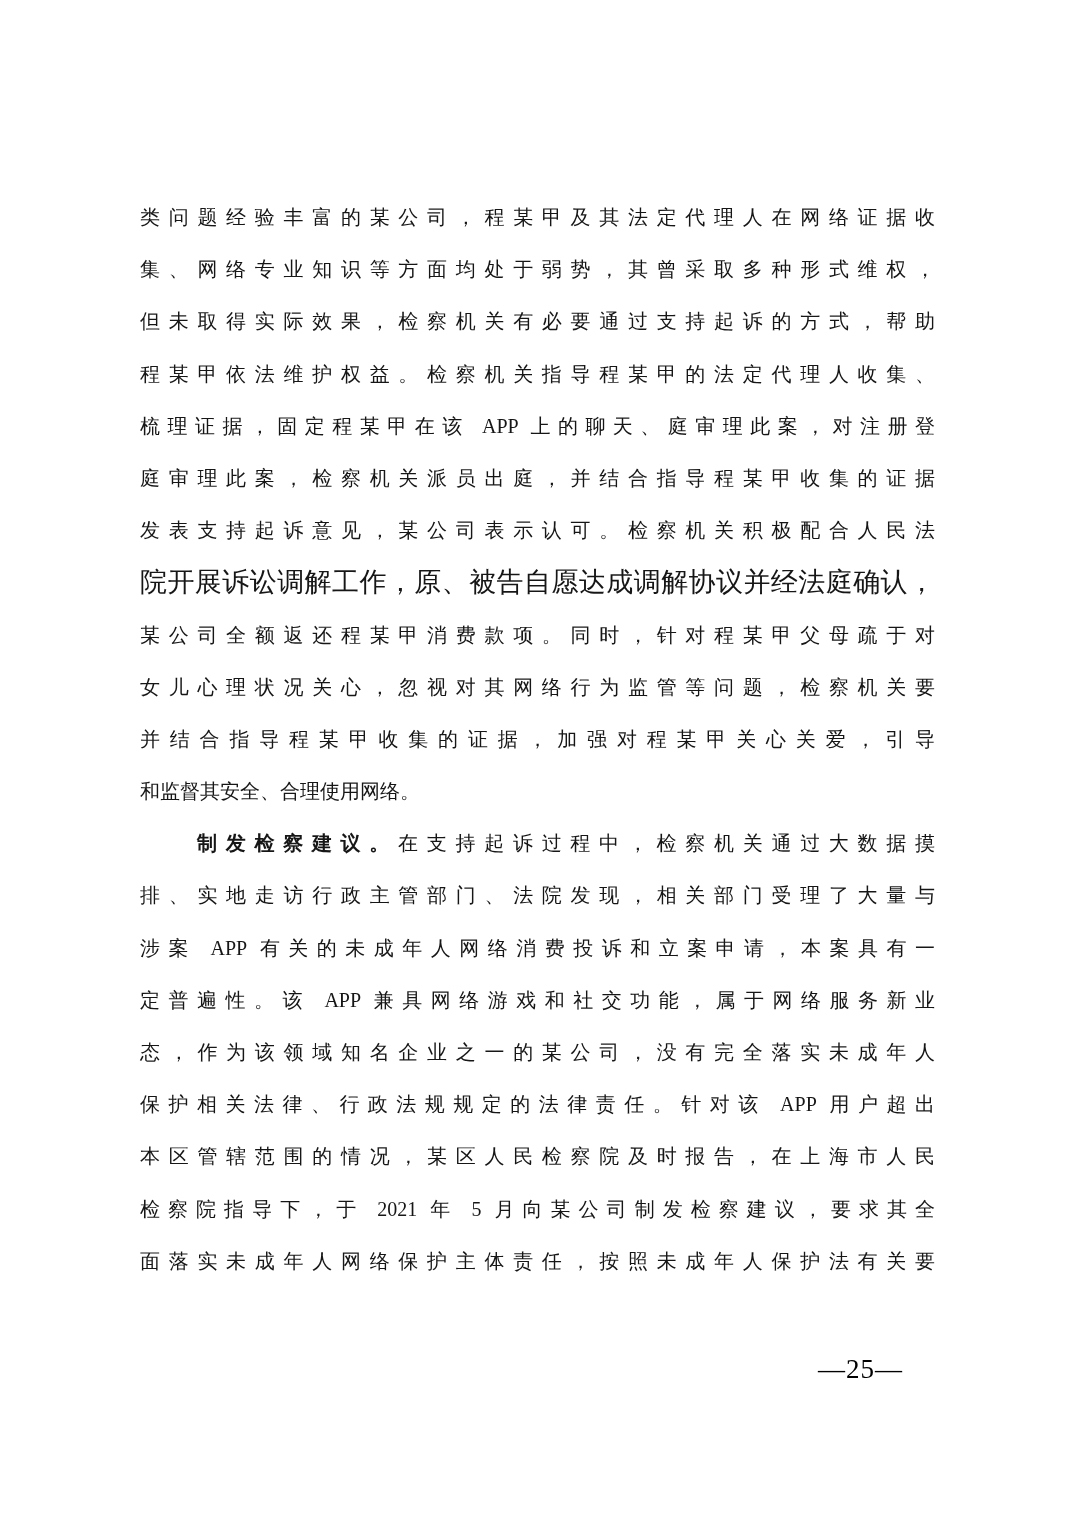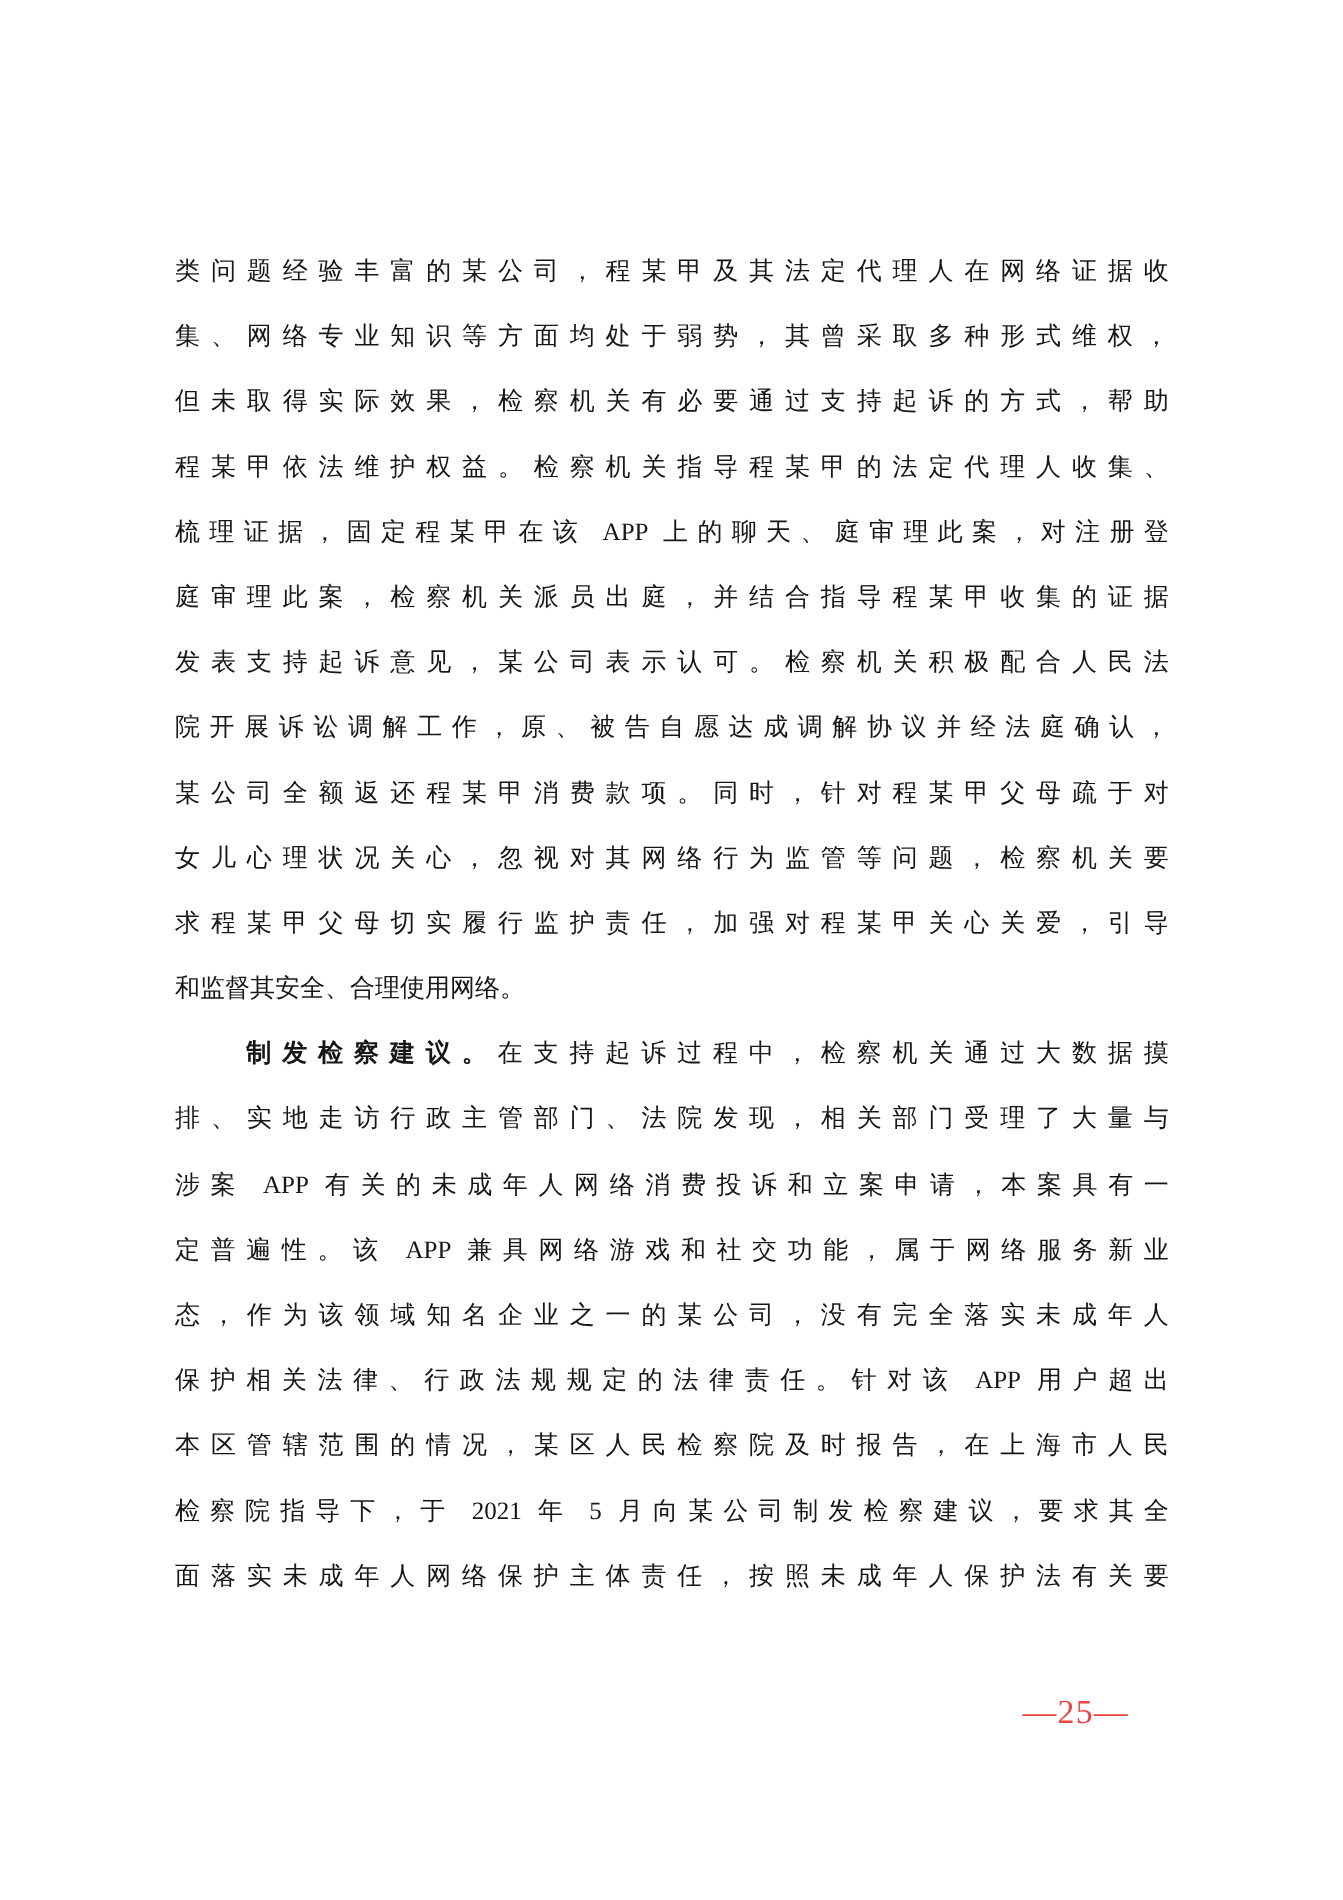--- a/index.html
+++ b/index.html
@@ -27,62 +27,62 @@
     line-height: 52.2px;
     font-size: 20px;
     text-align: justify;
     text-align-last: justify;
     letter-spacing: 0;
     white-space: normal;
     overflow: visible;
   }
   
   .line.squeeze {
-    font-size: 20px;
+    font-size: 27px;
   }
   
   .line.para-end {
     text-align-last: left;
   }
   
   .line.indent {
     text-indent: 57px;
   }
   
   .lead {
     font-weight: 700;
     font-family: Liberation Serif, serif;
   }
   .page-number {
     position: absolute;
     top: 1354px;
     right: 171px;
     font-size: 27px;
     line-height: 30px;
-    color: #ef4444;
+    color: #000000;
     letter-spacing: 1px;
   }
 </style>
 </head>
 <body>
 
 <div class="page">
   <div class="text-block">
 
     <div class="line">类问题经验丰富的某公司，程某甲及其法定代理人在网络证据收</div>
     <div class="line">集、网络专业知识等方面均处于弱势，其曾采取多种形式维权，</div>
     <div class="line">但未取得实际效果，检察机关有必要通过支持起诉的方式，帮助</div>
     <div class="line">程某甲依法维护权益。检察机关指导程某甲的法定代理人收集、</div>
     <div class="line">梳理证据，固定程某甲在该 APP 上的聊天、庭审理此案，对注册登</div>
     <div class="line">庭审理此案，检察机关派员出庭，并结合指导程某甲收集的证据</div>
     <div class="line">发表支持起诉意见，某公司表示认可。检察机关积极配合人民法</div>
     <div class="line squeeze">院开展诉讼调解工作，原、被告自愿达成调解协议并经法庭确认，</div>
     <div class="line">某公司全额返还程某甲消费款项。同时，针对程某甲父母疏于对</div>
     <div class="line">女儿心理状况关心，忽视对其网络行为监管等问题，检察机关要</div>
-    <div class="line">求程某甲父母切实履行监护责任，加强对程某甲关心关爱，引导</div>
+    <div class="line">并结合指导程某甲收集的证据，加强对程某甲关心关爱，引导</div>
     <div class="line para-end">和监督其安全、合理使用网络。</div>
 
     <div class="line indent"><span class="lead">制发检察建议。</span><span>在支持起诉过程中，检察机关通过大数据摸</span></div>
 
     <div class="line">排、实地走访行政主管部门、法院发现，相关部门受理了大量与</div>
     <div class="line">涉案 APP 有关的未成年人网络消费投诉和立案申请，本案具有一</div>
     <div class="line">定普遍性。该 APP 兼具网络游戏和社交功能，属于网络服务新业</div>
     <div class="line">态，作为该领域知名企业之一的某公司，没有完全落实未成年人</div>
     <div class="line">保护相关法律、行政法规规定的法律责任。针对该 APP 用户超出</div>
     <div class="line">本区管辖范围的情况，某区人民检察院及时报告，在上海市人民</div>

